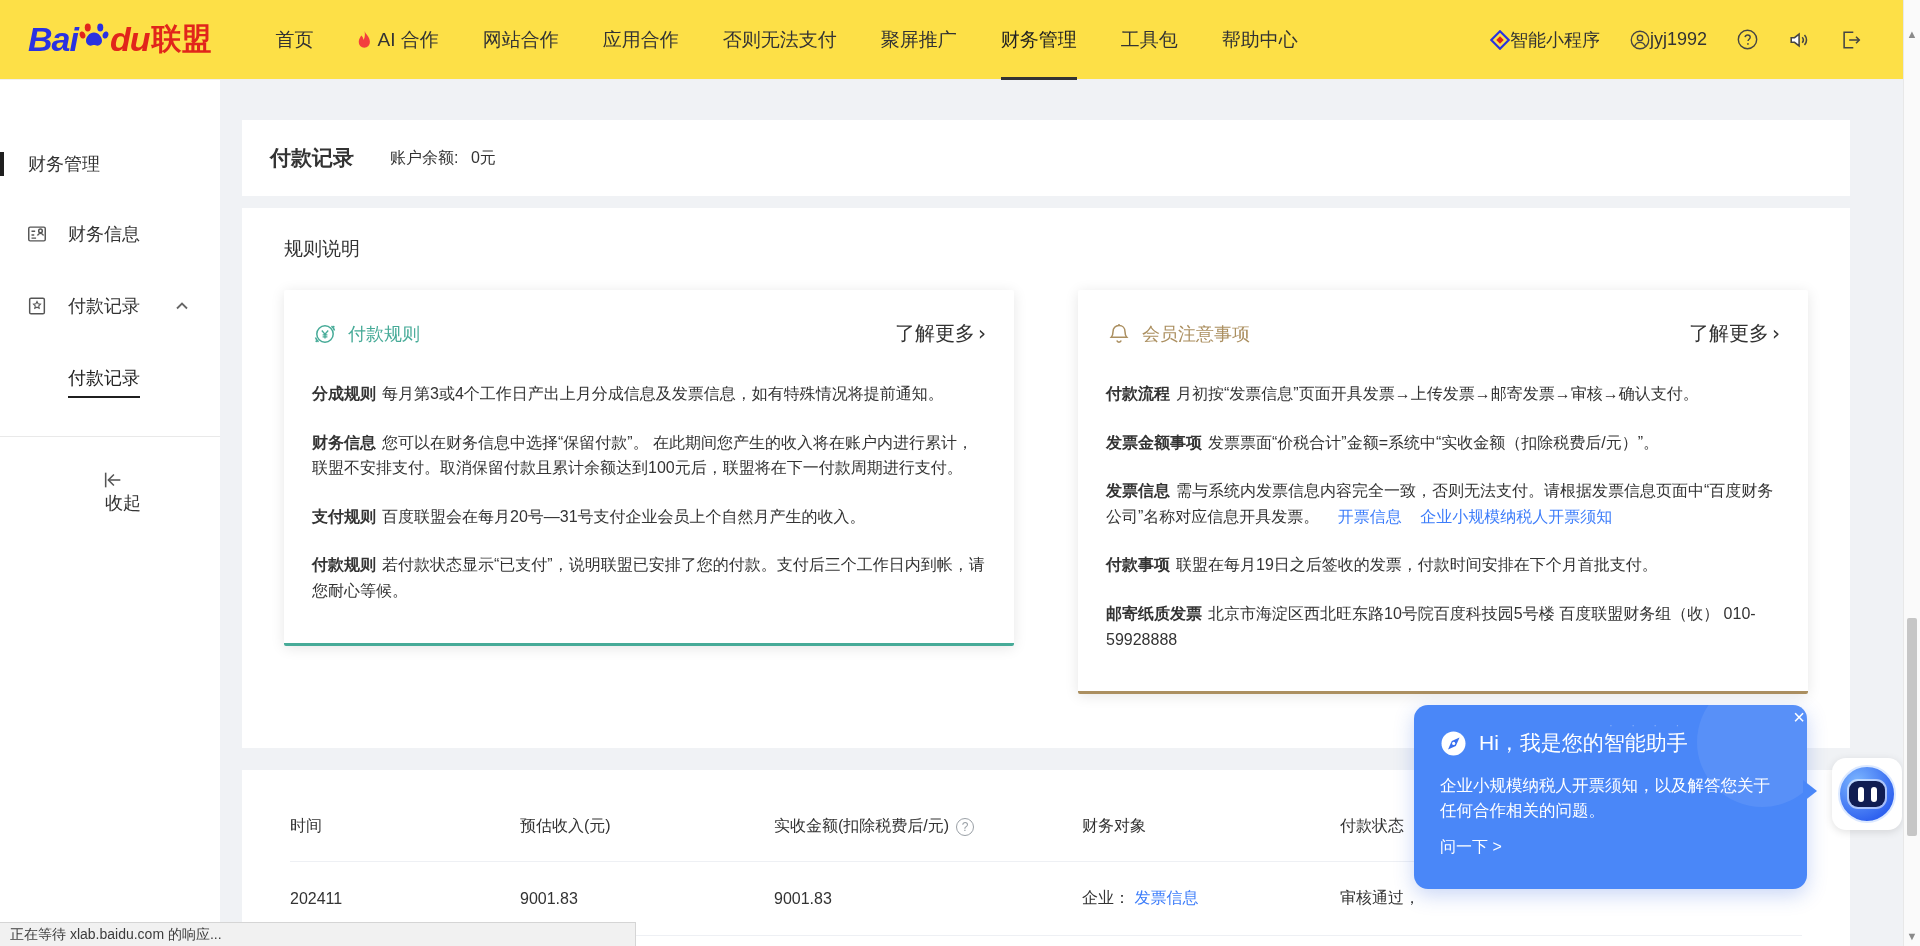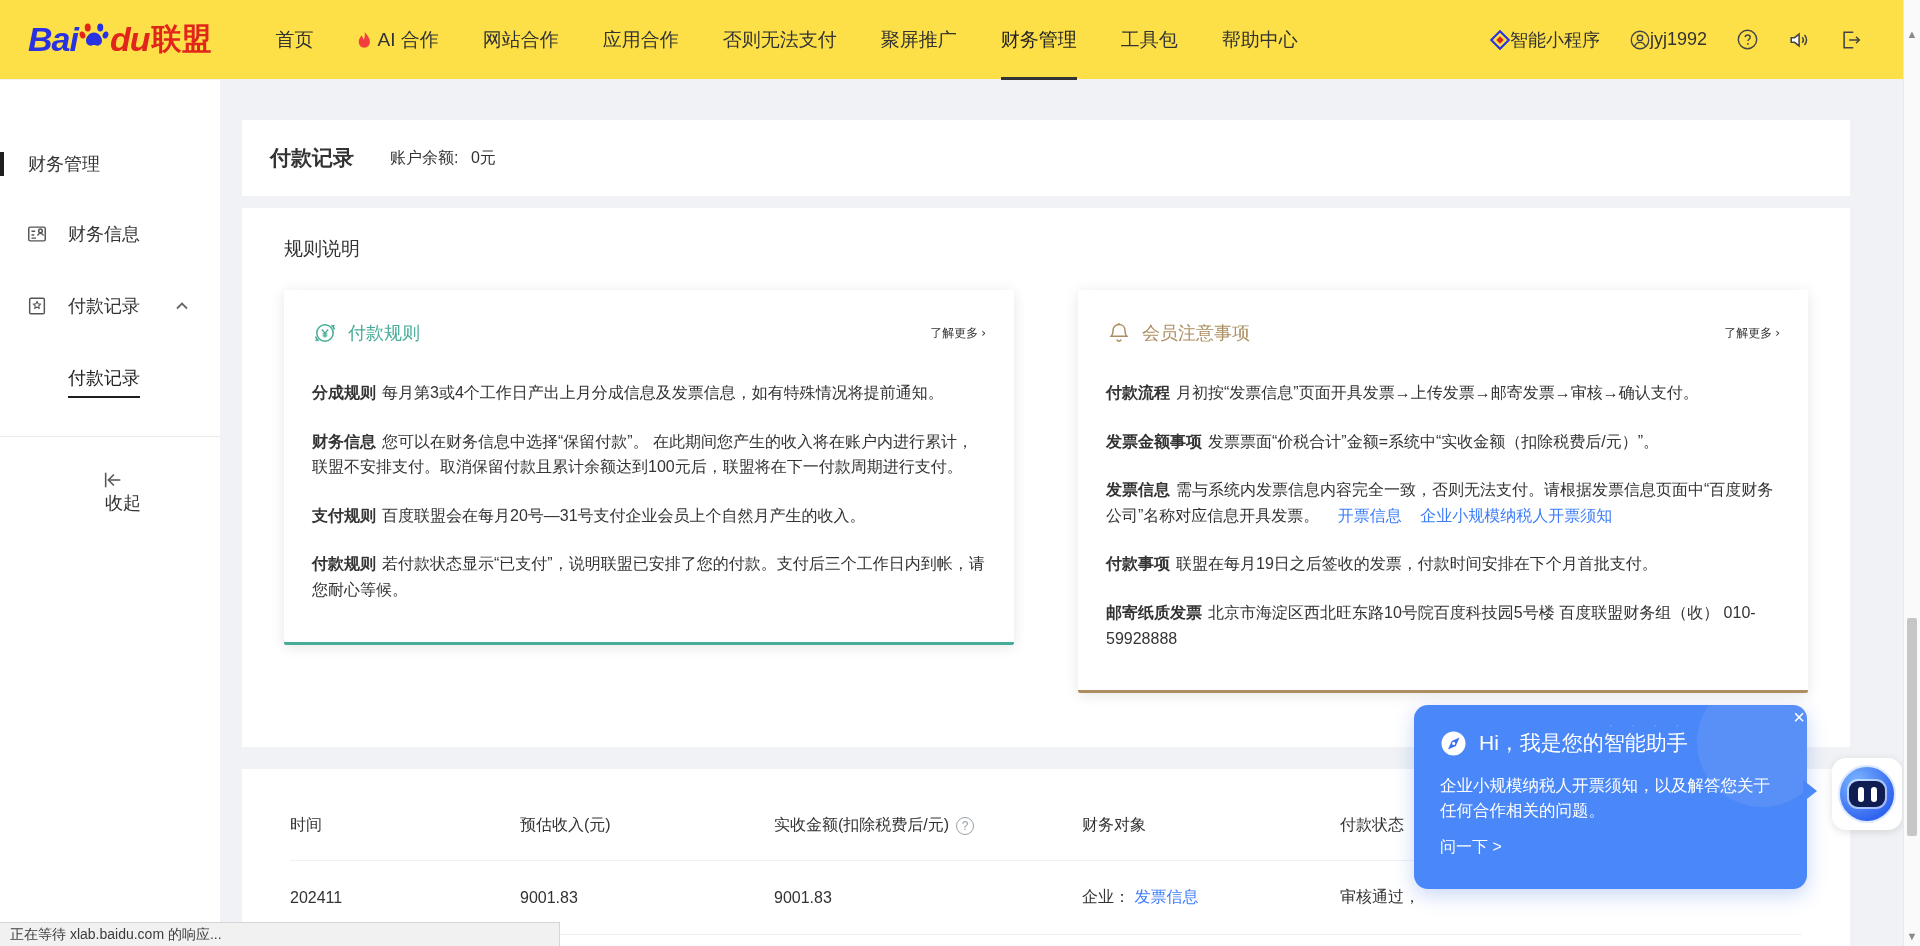--- a/index.html
+++ b/index.html
@@ -64,21 +64,21 @@
     flex:1; background:#fff; box-shadow:0 2px 14px rgba(0,0,0,.10);
     padding:30px 28px 16px; border-radius:2px;
   }
   .rule-card.teal { border-bottom:3px solid #47ab98; }
   .rule-card.gold { border-bottom:3px solid #ab8f60; }
   .rule-head { display:flex; align-items:center; margin-bottom:34px; }
   .rule-head .r-icon { margin-right:10px; }
   .rule-name { font-size:18px; }
   .rule-card.teal .rule-name { color:#47ab98; }
   .rule-card.gold .rule-name { color:#ab8f60; }
-  .learn-more { margin-left:auto; font-size:12px; color:#333; cursor:pointer; white-space:nowrap; }
+  .learn-more { margin-left:auto; font-size:20px; color:#333; cursor:pointer; white-space:nowrap; }
   .learn-more .gt { font-family:"DejaVu Sans", sans-serif; margin-left:3px; }
   .rule-item { font-size:16px; color:#333; line-height:1.6; margin-bottom:23px; }
   .rule-item b { margin-right:6px; }
   .rule-link { color:#3d7dfa; cursor:pointer; margin-left:14px; }
   .rule-link:first-of-type { margin-left:10px; }
 
   
   .table-card { padding:16px 48px 60px; min-height:300px; }
   table { width:100%; border-collapse:collapse; table-layout:fixed; }
   col.c1{width:230px;} col.c2{width:254px;} col.c3{width:308px;} col.c4{width:258px;} col.c5{width:auto;}
@@ -125,21 +125,21 @@
 
   
   .scrollbar { position:absolute; right:0; top:0; width:17px; height:946px; background:#fafafa; border-left:1px solid #e8e8e8; z-index:50; }
   .sb-arrow { position:absolute; left:0; width:16px; text-align:center; color:#8a8a8a; font-size:11px; cursor:pointer; }
   .sb-up { top:28px; }
   .sb-down { bottom:4px; }
   .sb-thumb { position:absolute; left:3px; top:618px; width:10px; height:218px; background:#c6c6c6; border-radius:2px; cursor:pointer; }
 
   
   .status-bar {
-    position:absolute; left:0; bottom:0; width:560px; height:24px; background:#f1f1f1;
+    position:absolute; left:0; bottom:0; width:636px; height:24px; background:#f1f1f1;
     border:1px solid #d5d5d5; border-left:none; border-bottom:none;
     font-size:14px; color:#3c3c3c; line-height:22px; padding-left:10px; z-index:60;
   }
 </style>
 </head>
 <body>
 
 <div class="topnav">
   <div class="logo">
     <span class="logo-bai">Bai</span>

